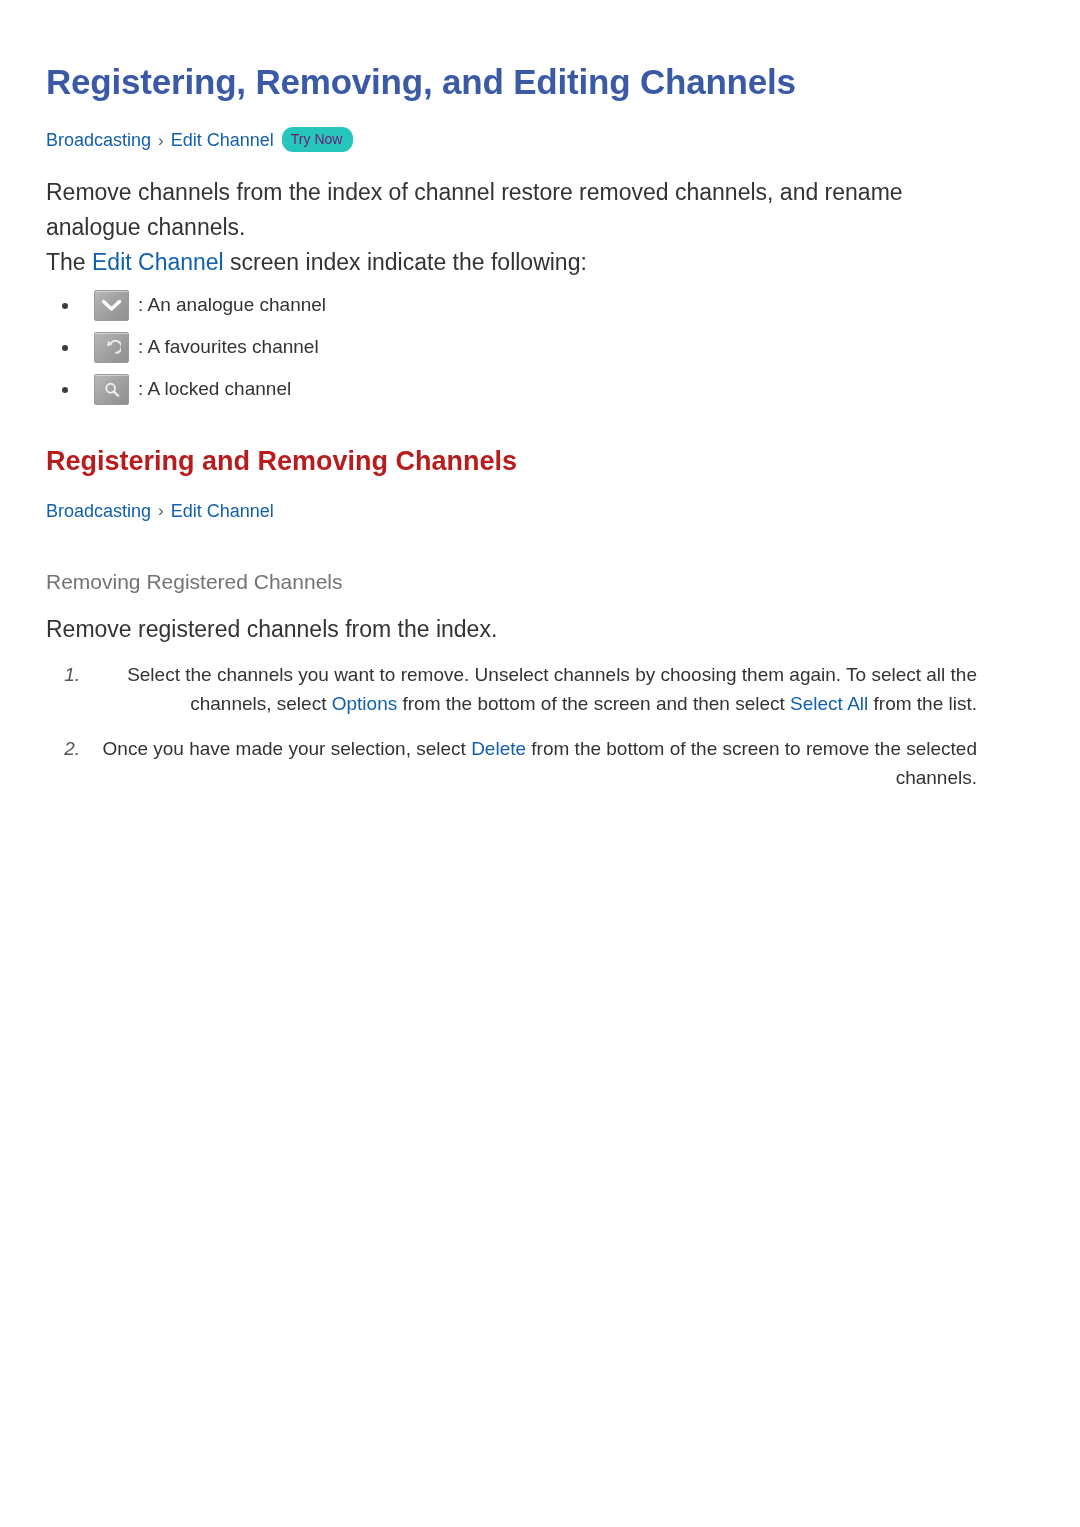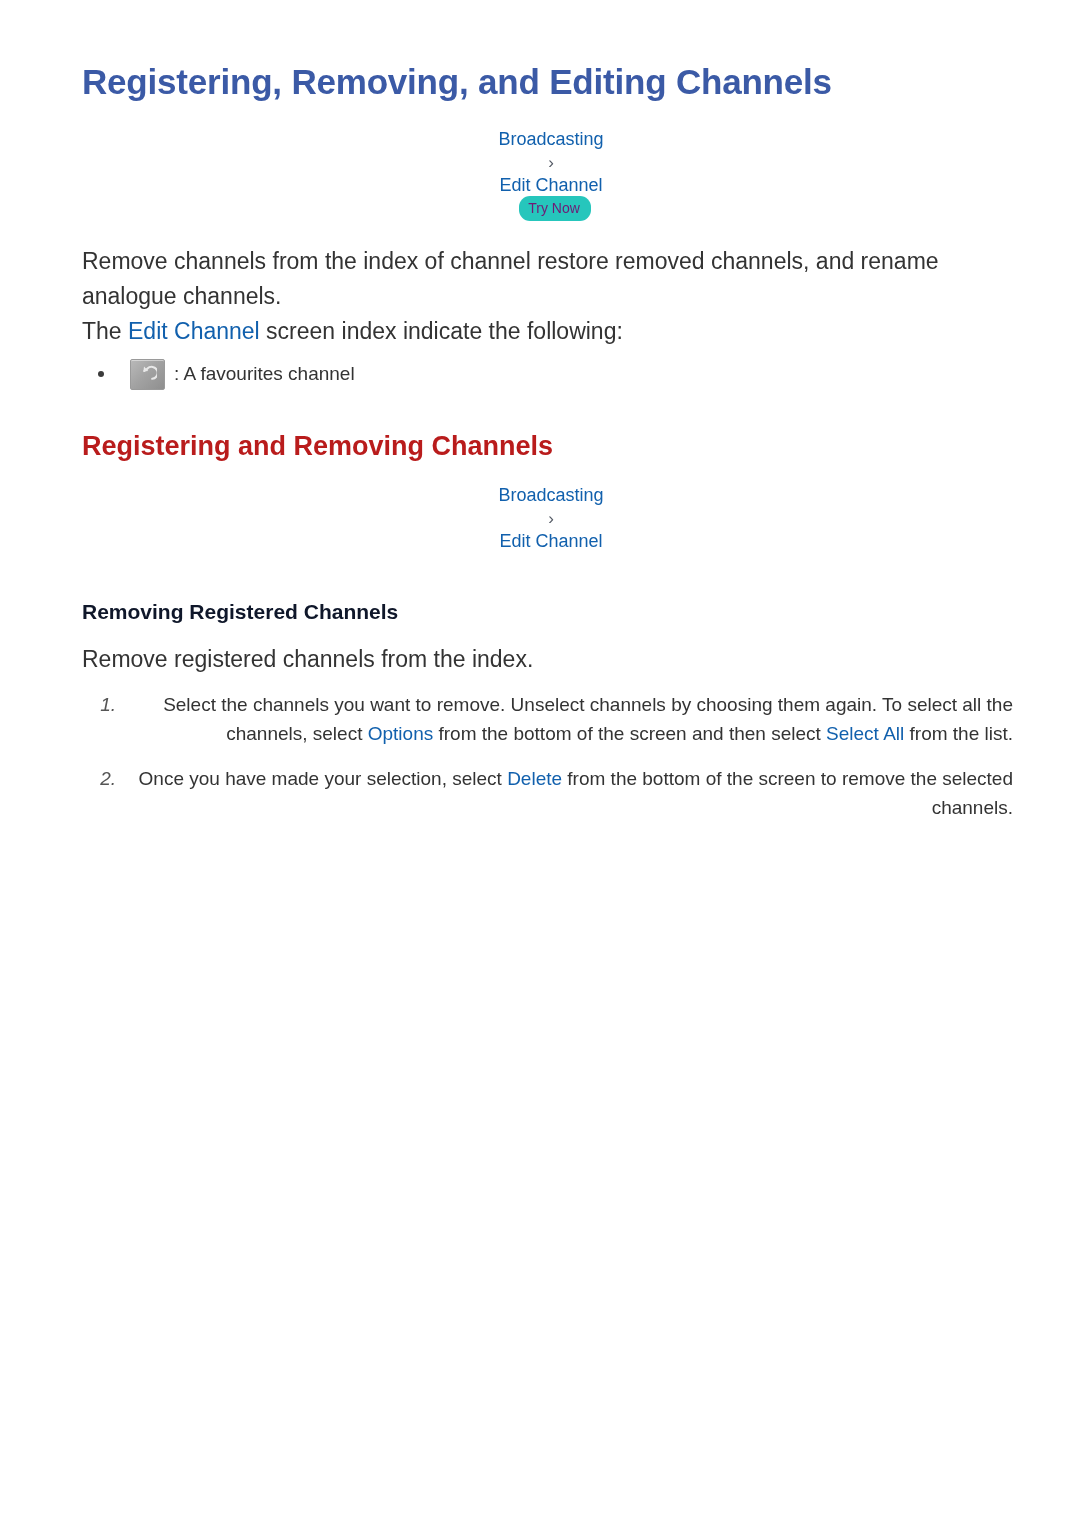--- a/index.html
+++ b/index.html
@@ -13,21 +13,21 @@
     font-family: "Liberation Sans", sans-serif;
     color: #333333;
     -webkit-font-smoothing: antialiased;
   }
 
   .page {
     position: relative;
     width: 1080px;
     height: 1527px;
     box-sizing: border-box;
-    padding: 62px 60px 0 82px;
+    padding: 62px 60px 0 46px;
   }
 
   
   .h1 {
     font-size: 35px;
     font-weight: bold;
     color: #3b5aa6;
     letter-spacing: -0.2px;
     line-height: 1.15;
     margin: 0 0 26px 0;
@@ -36,37 +36,36 @@
   .h2 {
     font-size: 27px;
     font-weight: bold;
     color: #b91c1c;
     line-height: 1.2;
     margin: 0 0 22px 0;
   }
 
   .h3 {
     font-size: 21px;
-    font-weight: bold;
-    color: #0f172a;
+    font-weight: normal;
+    color: #737373;
     line-height: 1.2;
     margin: 0 0 18px 0;
   }
 
   
   .breadcrumb {
     font-size: 18px;
     color: #1160ad;
     line-height: 1.3;
     margin: 0 0 22px 0;
     display: flex;
     align-items: center;
     flex-wrap: wrap;
     gap: 0px;
-    flex-direction: column;
   }
   .crumb { color: #1160ad; }
   .crumb-sep {
     color: #555b66;
     margin: 0 7px;
     font-size: 17px;
   }
   .try-now {
     display: inline-block;
     background: #26c6bc;
@@ -180,32 +179,51 @@
   </div>
 
   <p class="para tight">
     <span>Remove channels from the index of channel restore removed channels, and rename analogue channels.</span>
     <br>
     <span>The </span><span class="lnk">Edit Channel</span><span> screen index indicate the following:</span>
   </p>
 
   <ul class="icon-list">
 
+    <li>
+      <span class="dot"></span>
+      <span class="btn-icon">
+        <svg width="21" height="15" viewBox="0 0 21 15" aria-hidden="true">
+          <path d="M2.5 3.5 L10.5 11 L18.5 3.5" fill="none" stroke="#ffffff" stroke-width="3.4" stroke-linecap="round" stroke-linejoin="round"></path>
+        </svg>
+      </span>
+      <span class="icon-caption">: An analogue channel</span>
+    </li>
 
     <li>
       <span class="dot"></span>
       <span class="btn-icon">
         <svg width="19" height="18" viewBox="0 0 19 18" aria-hidden="true">
           <path d="M14.2 13.8 A6 6 0 1 0 9.4 3.6 L6.3 6.0" fill="none" stroke="#e8e8e8" stroke-width="2.1" stroke-linecap="round"></path>
           <path d="M6.0 1.6 L5.4 6.6 L10.3 6.1 Z" fill="#e8e8e8"></path>
         </svg>
       </span>
       <span class="icon-caption">: A favourites channel</span>
     </li>
 
+    <li>
+      <span class="dot"></span>
+      <span class="btn-icon">
+        <svg width="18" height="18" viewBox="0 0 18 18" aria-hidden="true">
+          <circle cx="7.6" cy="7.2" r="4.4" fill="none" stroke="#ededed" stroke-width="1.9"></circle>
+          <path d="M10.9 10.6 L15.2 14.8" stroke="#ededed" stroke-width="2.3" stroke-linecap="round"></path>
+        </svg>
+      </span>
+      <span class="icon-caption">: A locked channel</span>
+    </li>
 
   </ul>
 
   <h2 class="h2">Registering and Removing Channels</h2>
 
   <div class="breadcrumb" style="margin-bottom:46px;">
     <span class="crumb">Broadcasting</span>
     <span class="crumb-sep">›</span>
     <span class="crumb">Edit Channel</span>
   </div>

